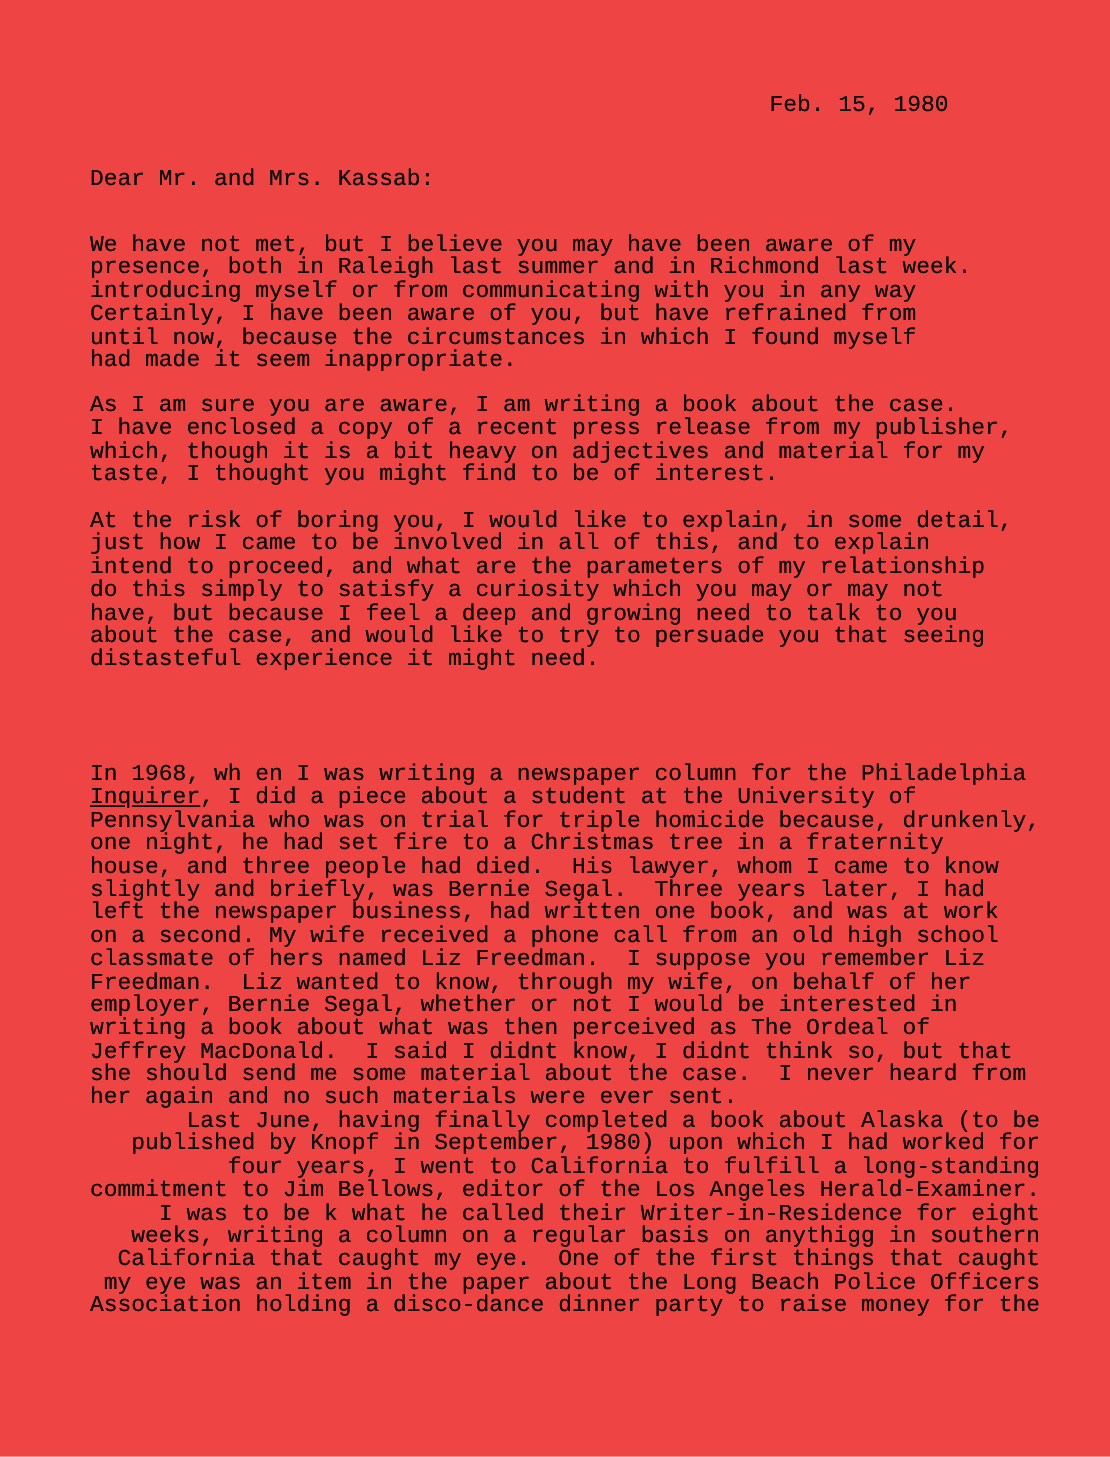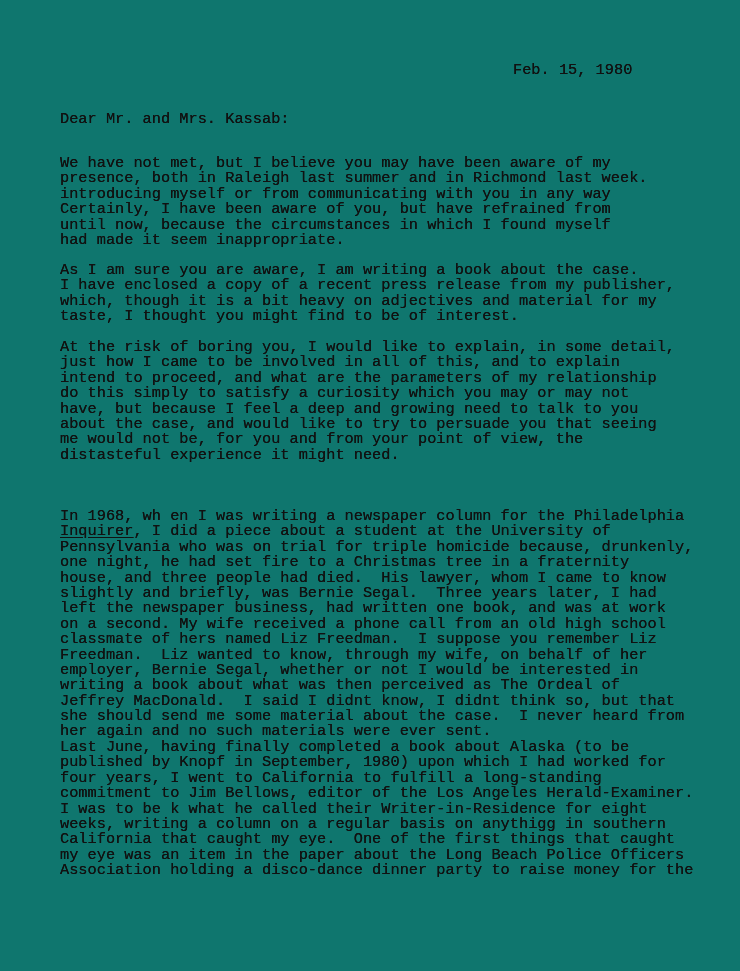--- a/index.html
+++ b/index.html
@@ -12,21 +12,21 @@
       height: 971px;
       position: relative;
       overflow: hidden;
       font-family: "Liberation Mono", "DejaVu Sans Mono", monospace;
       color: #111111;
     }
     .page {
       position: absolute;
       left: 0; top: 0;
       width: 740px; height: 971px;
-      background: #0f766e;
+      background: #ef4444;
     }
     .line {
       position: absolute;
       white-space: pre;
       font-size: 15.3px;
       line-height: 15.4px;
       height: 15.4px;
       letter-spacing: 0px;
       font-weight: normal;
       text-shadow: 0 0 0.4px #111;
@@ -65,21 +65,20 @@
     <span class="line">taste, I thought you might find to be of interest.</span>
   </div>
 
   <div class="para" style="top:340px;">
     <span class="line">At the risk of boring you, I would like to explain, in some detail,</span>
     <span class="line">just how I came to be involved in all of this, and to explain</span>
     <span class="line">intend to proceed, and what are the parameters of my relationship</span>
     <span class="line">do this simply to satisfy a curiosity which you may or may not</span>
     <span class="line">have, but because I feel a deep and growing need to talk to you</span>
     <span class="line">about the case, and would like to try to persuade you that seeing</span>
-    <span class="line">me would not be, for you and from your point of view, the</span>
     <span class="line">distasteful experience it might need.</span>
   </div>
 
   <div class="para" style="top:509px;">
     <span class="line">In 1968, wh en I was writing a newspaper column for the Philadelphia</span>
     <span class="line"><span class="underline">Inquirer</span><span>, I did a piece about a student at the University of</span></span>
     <span class="line">Pennsylvania who was on trial for triple homicide because, drunkenly,</span>
     <span class="line">one night, he had set fire to a Christmas tree in a fraternity</span>
     <span class="line">house, and three people had died.  His lawyer, whom I came to know</span>
     <span class="line">slightly and briefly, was Bernie Segal.  Three years later, I had</span>
@@ -87,21 +86,21 @@
     <span class="line">on a second. My wife received a phone call from an old high school</span>
     <span class="line">classmate of hers named Liz Freedman.  I suppose you remember Liz</span>
     <span class="line">Freedman.  Liz wanted to know, through my wife, on behalf of her</span>
     <span class="line">employer, Bernie Segal, whether or not I would be interested in</span>
     <span class="line">writing a book about what was then perceived as The Ordeal of</span>
     <span class="line">Jeffrey MacDonald.  I said I didnt know, I didnt think so, but that</span>
     <span class="line">she should send me some material about the case.  I never heard from</span>
     <span class="line">her again and no such materials were ever sent.</span>
   </div>
 
-  <div class="para" style="top:740px;">
+  <div class="para" style="top:740px;text-align:right;">
     <span class="line">Last June, having finally completed a book about Alaska (to be</span>
     <span class="line">published by Knopf in September, 1980) upon which I had worked for</span>
     <span class="line">four years, I went to California to fulfill a long-standing</span>
     <span class="line">commitment to Jim Bellows, editor of the Los Angeles Herald-Examiner.</span>
     <span class="line">I was to be k what he called their Writer-in-Residence for eight</span>
     <span class="line">weeks, writing a column on a regular basis on anythigg in southern</span>
     <span class="line">California that caught my eye.  One of the first things that caught</span>
     <span class="line">my eye was an item in the paper about the Long Beach Police Officers</span>
     <span class="line">Association holding a disco-dance dinner party to raise money for the</span>
   </div>

